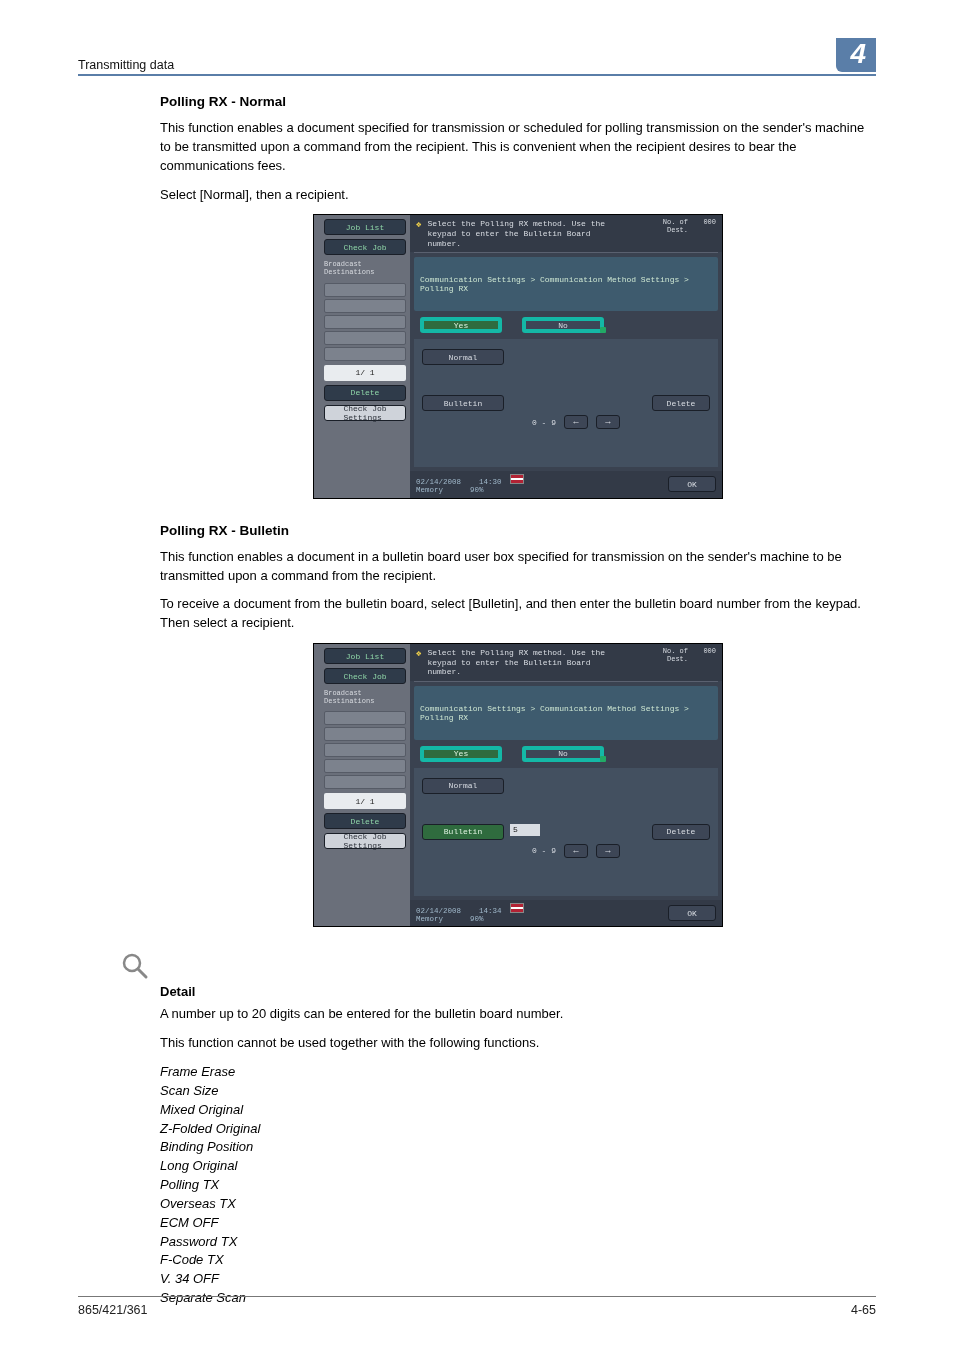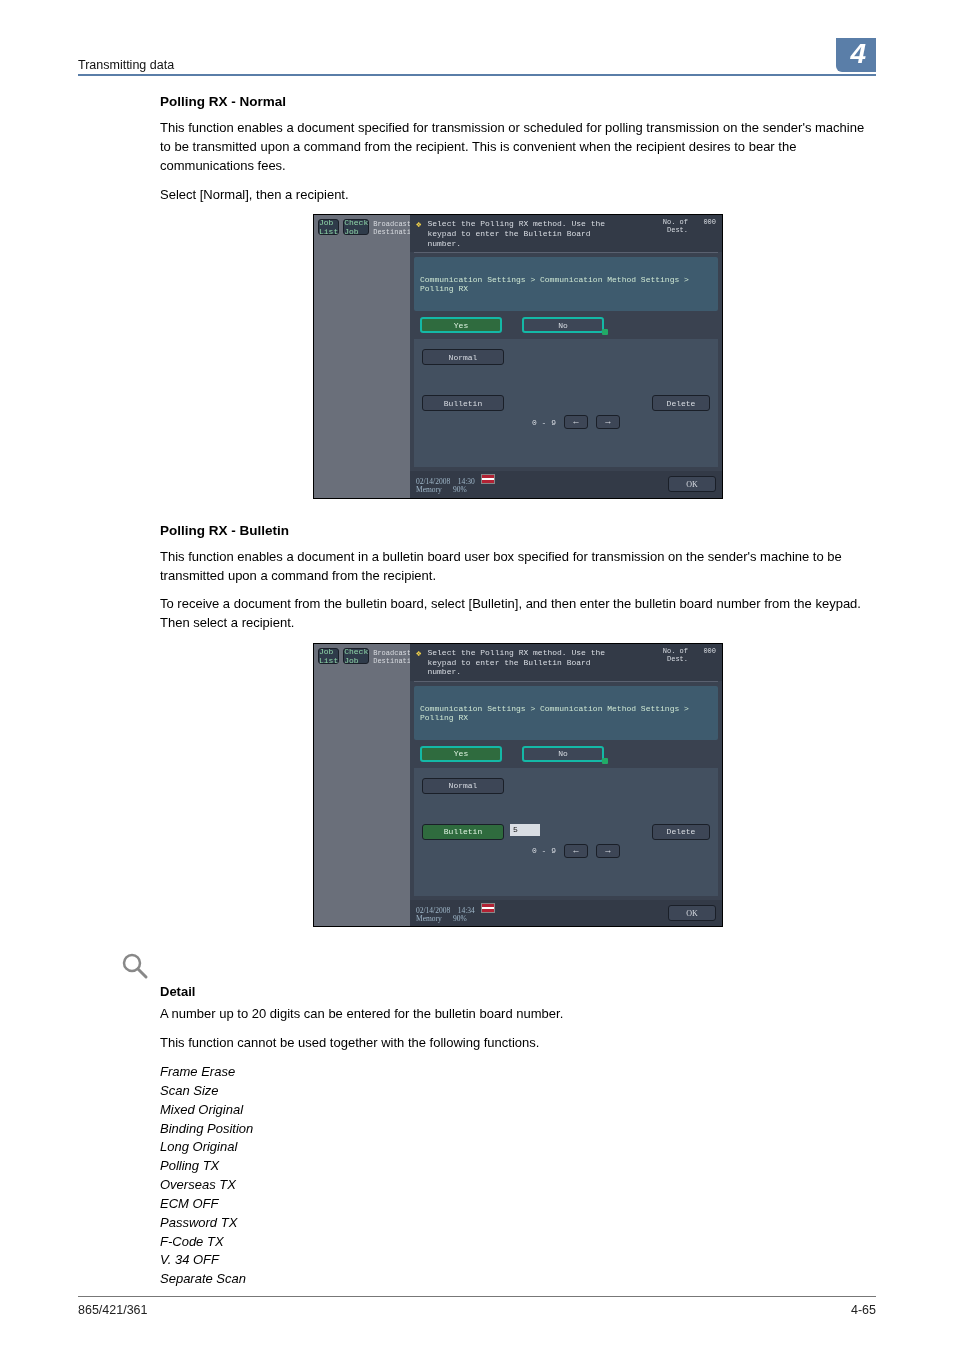--- a/index.html
+++ b/index.html
@@ -62,21 +62,22 @@
     font-family: "Courier New", monospace;
     font-size: 8px;
     color: #fff;
     position: relative;
   }
   .ds-row { display: flex; }
   .ds-left {
     width: 96px;
     background: #6a6f7a;
     display: flex;
-    align-items: flex-start;
+    flex-direction: column;
+    align-items: flex-end;
     padding: 4px 4px 4px 4px;
     gap: 4px;
   }
   .ds-right {
     flex: 1;
     background: #3a4250;
     display: flex;
     flex-direction: column;
   }
   .side-btn {
@@ -157,21 +158,21 @@
     padding: 2px 10px 6px 10px;
   }
   .yn-btn {
     width: 82px;
     height: 16px;
     border-radius: 3px;
     display: flex;
     align-items: center;
     justify-content: center;
     font-size: 8px;
-    border: 2px solid #14b8a6;
+    border: 4px solid #14b8a6;
   }
   .yn-yes { background: #2f6b3e; color: #dff3e1; }
   .yn-no  { background: #3d4656; color: #d9dde3; position: relative; }
   .yn-no::after {
     content: ""; position: absolute; right: -6px; bottom: -4px;
     width: 6px; height: 6px; background: #2a6; border-radius: 1px;
   }
   .main-panel {
     background: #435060;
     margin: 0 4px 4px 4px;
@@ -234,21 +235,20 @@
     border-radius: 3px;
     color: #d9dde3;
     display: flex; align-items: center; justify-content: center;
     font-size: 9px;
   }
   .footer-row {
     display: flex;
     align-items: center;
     background: #333a47;
     padding: 3px 6px;
-    font-family: Liberation Serif, serif;
   }
   .footer-left { color: #9fb7c9; font-size: 7.5px; line-height: 1.1; }
   .footer-left .dt { display: inline-block; }
   .flag {
     width: 14px; height: 10px;
     background: linear-gradient(to bottom,#b22234 33%,#fff 33%,#fff 66%,#b22234 66%);
     display: inline-block; margin-left: 4px; border: 1px solid #888;
   }
   .ok-btn {
     margin-left: auto;
@@ -430,20 +430,21 @@
       </svg>
     </span>
     <div class="detail-content">
       <div class="detail-heading">Detail</div>
       <div class="detail-italic">A number up to 20 digits can be entered for the bulletin board number.</div>
       <div class="detail-italic">This function cannot be used together with the following functions.</div>
       <div class="detail-list" id="detail-list">
           <div>Frame Erase</div>
           <div>Scan Size</div>
           <div>Mixed Original</div>
+          <div>Z-Folded Original</div>
           <div>Binding Position</div>
           <div>Long Original</div>
           <div>Polling TX</div>
           <div>Overseas TX</div>
           <div>ECM OFF</div>
           <div>Password TX</div>
           <div>F-Code TX</div>
           <div>V. 34 OFF</div>
           <div>Separate Scan</div>
         </div>

